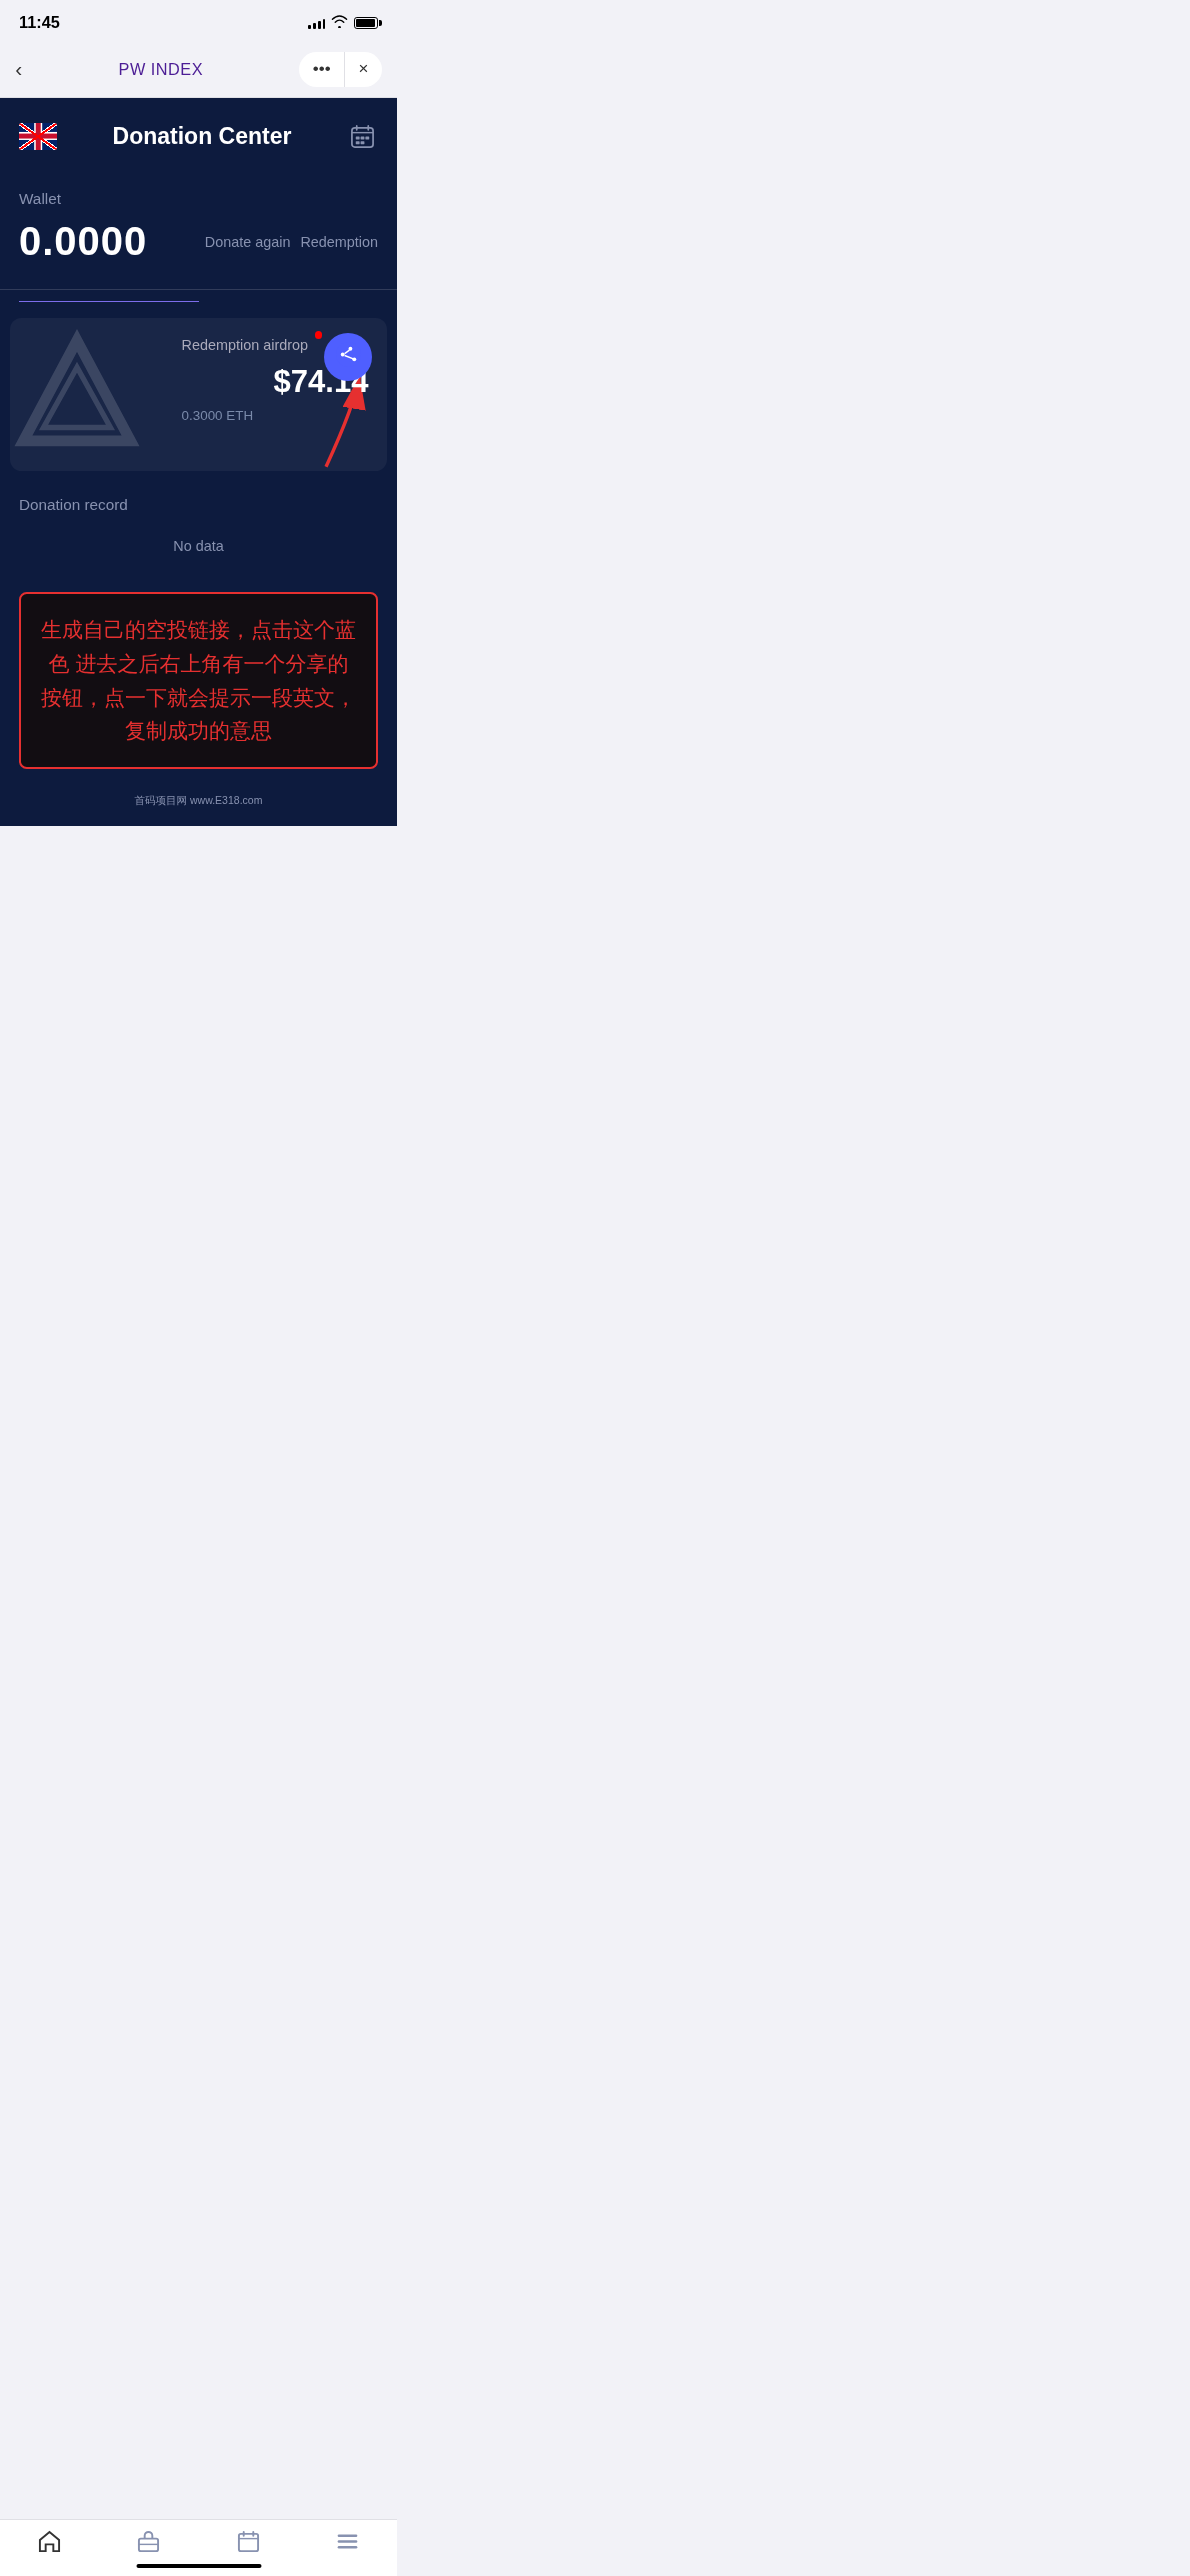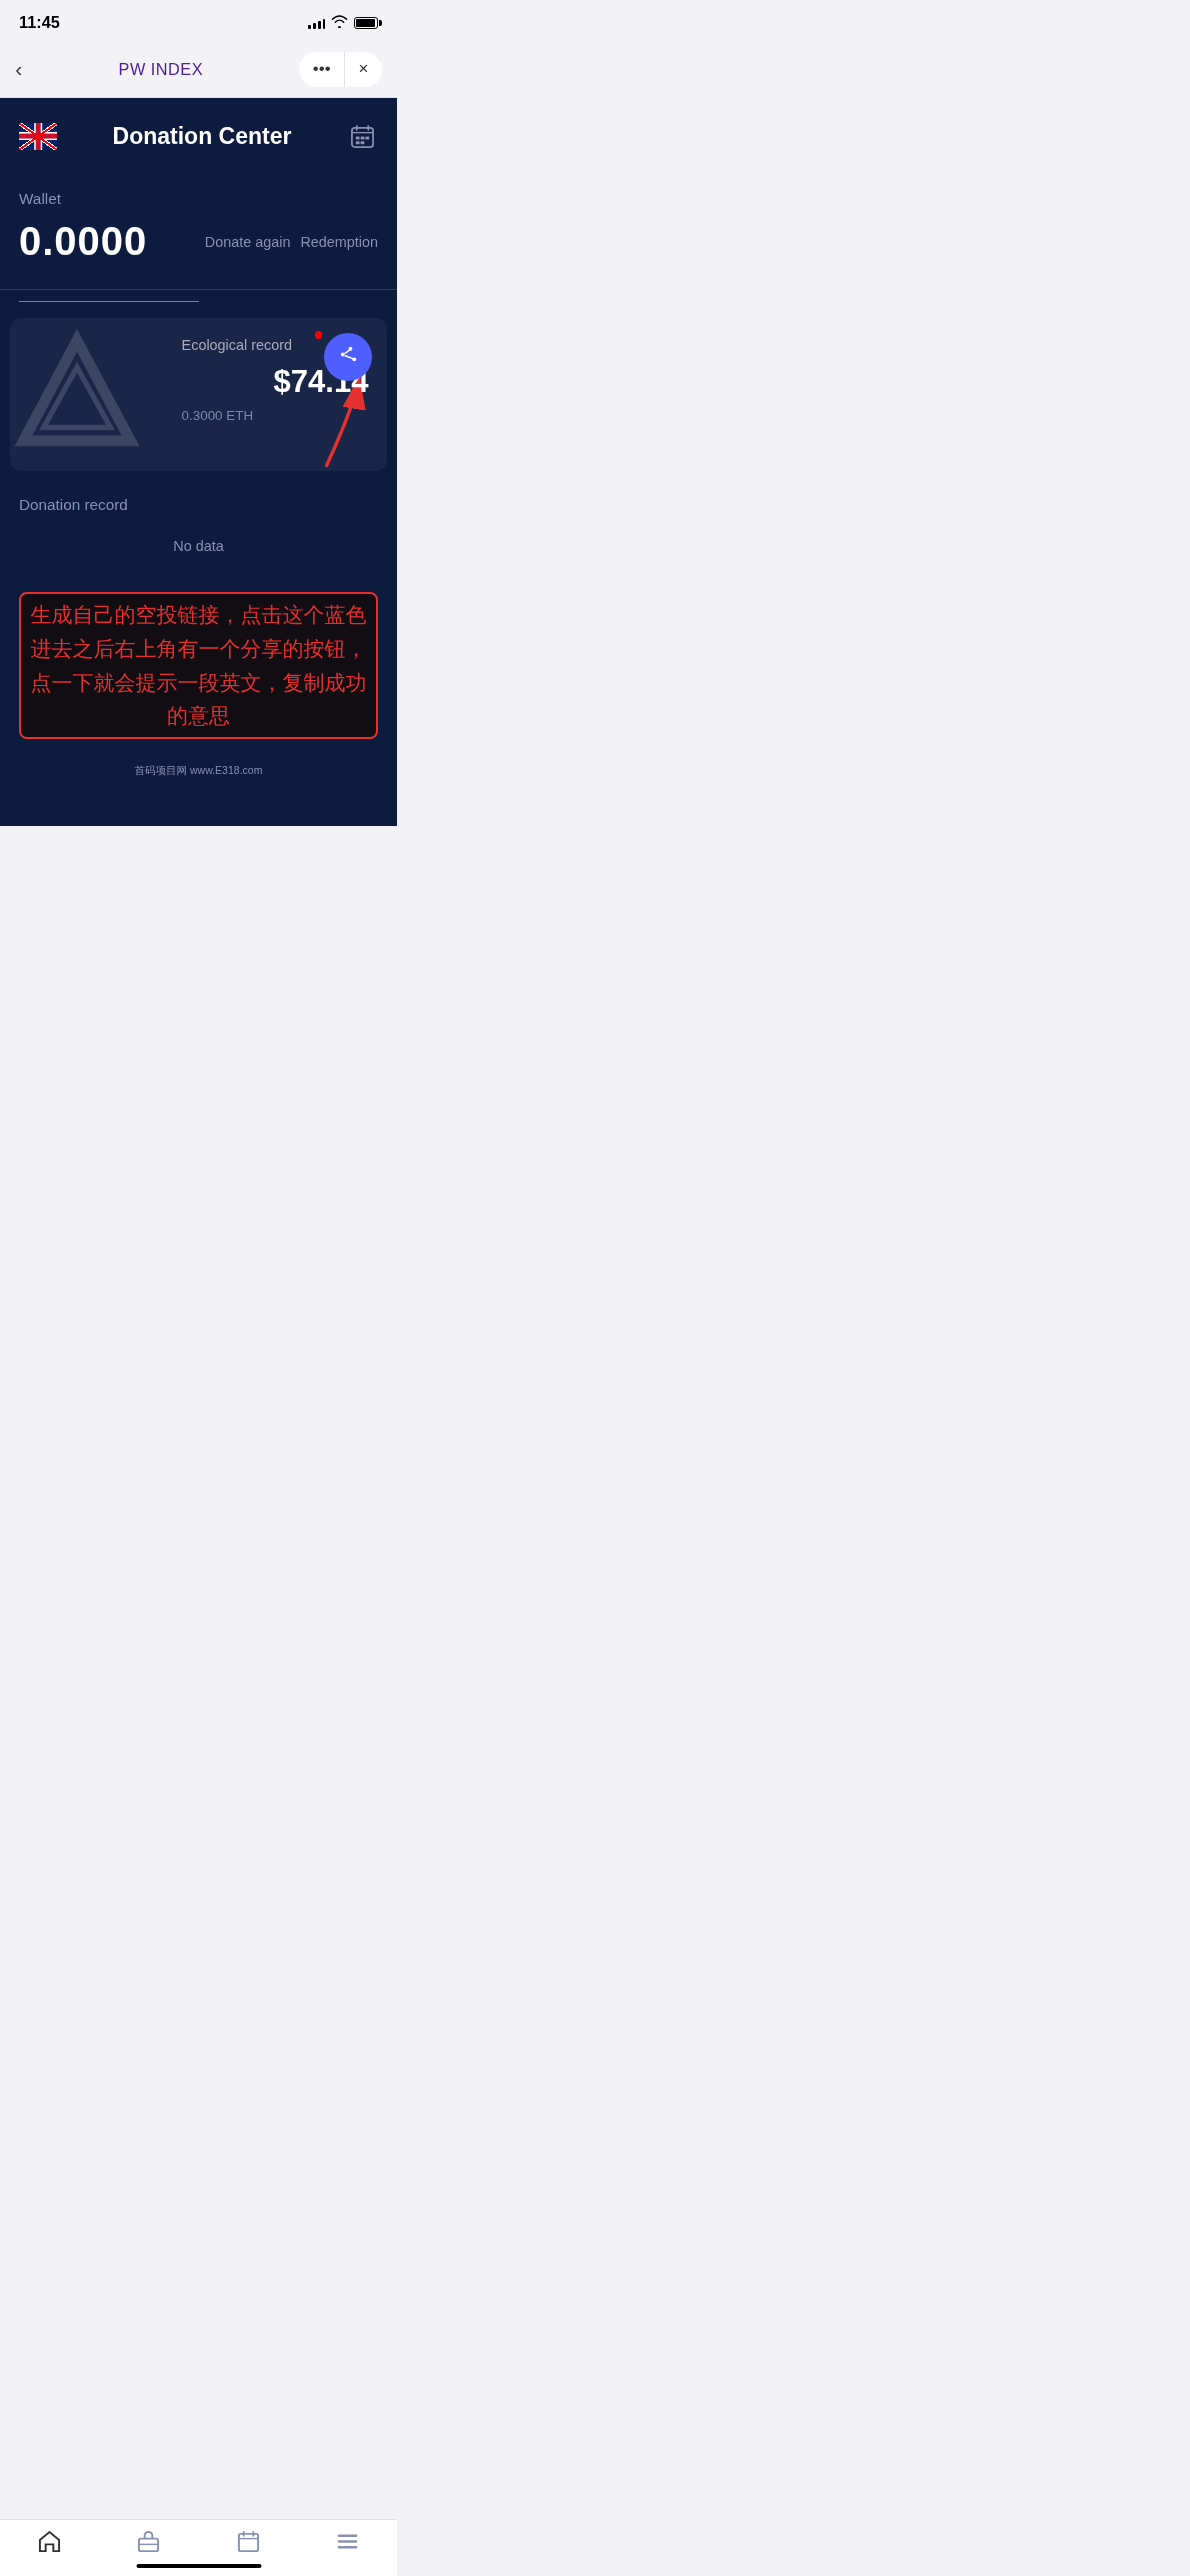--- a/index.html
+++ b/index.html
@@ -359,21 +359,21 @@
       font-size: 14.4px;
       padding: 9.6px 0 19px;
     }
 
     
     .annotation-box {
       margin: 9.6px 19px 19px;
       border: 2.9px solid #e63030;
       border-radius: 7.7px;
       background: rgba(20, 10, 10, 0.85);
-      padding: 4px;
+      padding: 19px;
     }
     .annotation-text {
       color: #e63030;
       font-size: 21px;
       line-height: 1.6;
       text-align: center;
       font-weight: 500;
     }
 
     
@@ -496,21 +496,21 @@
     <div class="airdrop-card">
 
       <div class="card-watermark">
         <svg class="watermark-svg" viewBox="0 0 100 100" fill="none" xmlns="http://www.w3.org/2000/svg">
           <polygon points="50,10 90,85 10,85" stroke="white" stroke-width="8" fill="none"></polygon>
           <polygon points="50,30 75,75 25,75" stroke="white" stroke-width="4" fill="none"></polygon>
         </svg>
       </div>
 
       <div class="card-content">
-        <div class="card-label">Ecological record</div>
+        <div class="card-label">Redemption airdrop</div>
         <div class="card-amount-usd">$74.14</div>
         <div class="card-amount-eth">0.3000 ETH</div>
       </div>
 
       <div class="red-dot"></div>
 
       <div class="card-badge">
         <span class="card-badge-icon">
           <svg width="27" height="27" viewBox="0 0 28 28" fill="none">
             <circle cx="14" cy="14" r="13" fill="#4f5fff"></circle>

